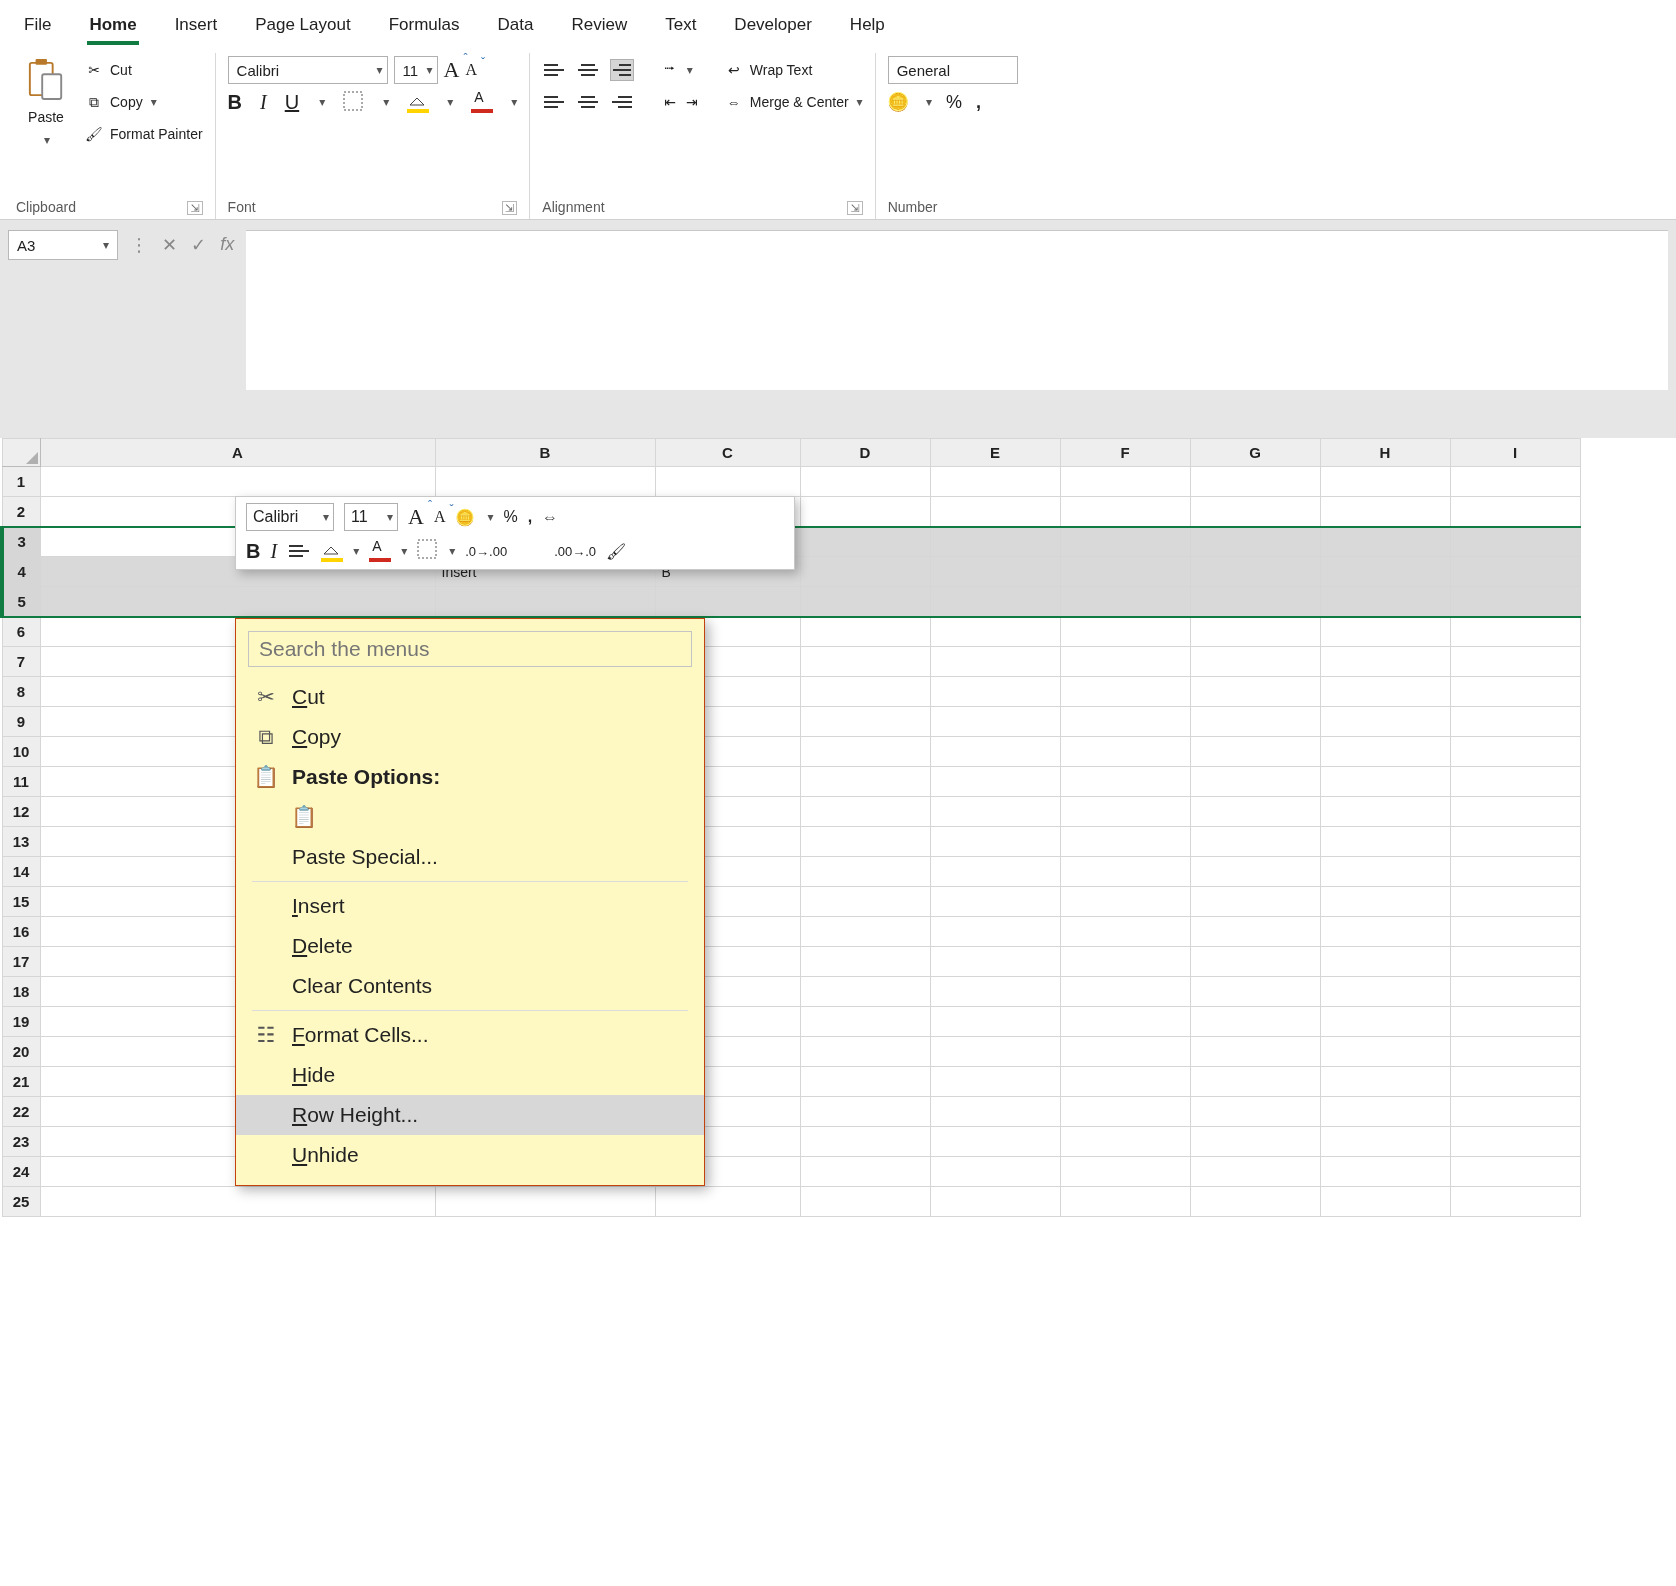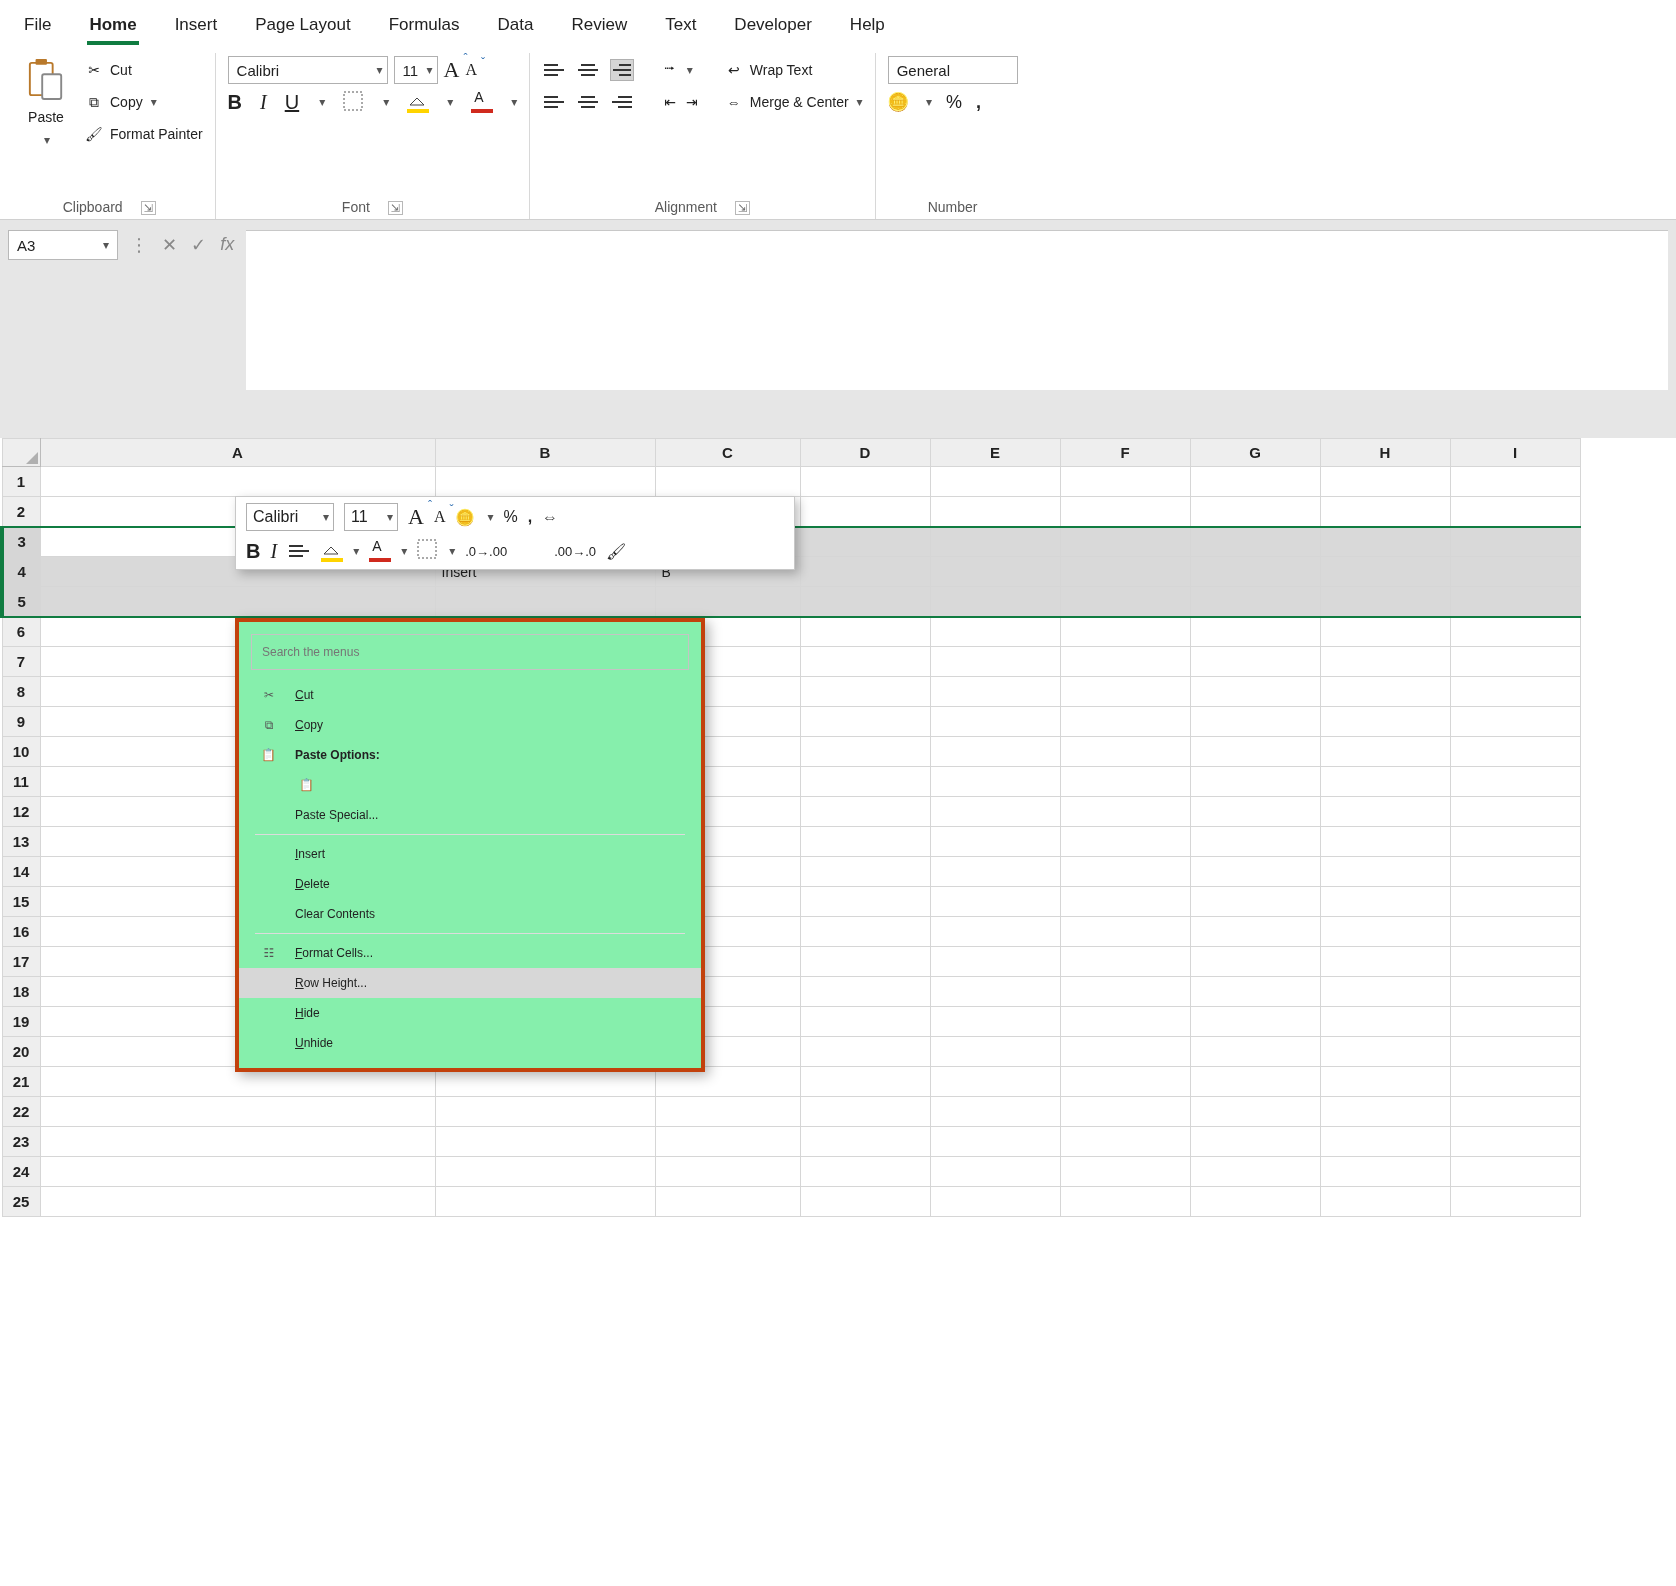--- a/index.html
+++ b/index.html
@@ -47,21 +47,21 @@
     flex-direction: column;
     justify-content: space-between;
   }
   .group-body { display: flex; gap: 8px; }
   .group-label {
     text-align: center;
     font-size: 14px;
     color: #5a5a5a;
     padding-top: 4px;
     display: flex;
-    justify-content: center;
+    justify-content: space-between;
     align-items: flex-end;
     gap: 18px;
   }
   .launcher-icon {
     font-size: 11px;
     color: #6a6a6a;
     border: 1px solid #b8b8b8;
     padding: 0 2px;
     line-height: 12px;
   }
@@ -145,24 +145,24 @@
     background:#fff; border:1px solid #c8c8c8;
     box-shadow:4px 4px 10px rgba(0,0,0,0.25);
     padding:6px 10px; width:560px; z-index:20;
     display:flex; flex-direction:column; gap:8px;
   }
   .mt-row{ display:flex; align-items:center; gap:10px; font-size:16px;}
   .mt-sel{ border:1px solid #b0b0b0; height:28px; display:flex; align-items:center; justify-content:space-between; padding:0 4px 0 6px;}
   .mt-font{ width:88px;} .mt-size{ width:54px;}
   
   .ctx-menu{
-    position:absolute; background:#86efac; border:4px solid #c2410c;
+    position:absolute; background:#fef9c3; border:1px solid #c2410c;
     box-shadow:4px 4px 12px rgba(0,0,0,0.3);
     width:470px; z-index:30; padding:8px 0 10px 0;
-    font-size:12px;
+    font-size:21px;
   }
   .ctx-search{
     margin:4px 12px 10px 12px; height:36px; border:1px solid #c4c4c4;
     display:flex; align-items:center; padding:0 10px; color:#767676;
   }
   .ctx-item{
     display:flex; align-items:center; gap:14px;
     padding:8px 20px 8px 18px; cursor:default;
   }
   .ctx-item.highlight{ background:#d7d7d7;}
@@ -784,27 +784,27 @@
     </div>
     <div class="ctx-item">
       <span class="ctx-icon"></span>
       <span>Clear Contents</span>
     </div>
     <div class="ctx-sep"></div>
     <div class="ctx-item">
       <span class="ctx-icon">☷</span>
       <span class="underline-first">Format Cells...</span>
     </div>
+    <div class="ctx-item">
+      <span class="ctx-icon"></span>
+      <span class="underline-first">Hide</span>
+    </div>
     <div class="ctx-item highlight">
       <span class="ctx-icon"></span>
       <span class="underline-first">Row Height...</span>
-    </div>
-    <div class="ctx-item">
-      <span class="ctx-icon"></span>
-      <span class="underline-first">Hide</span>
     </div>
     <div class="ctx-item">
       <span class="ctx-icon"></span>
       <span class="underline-first">Unhide</span>
     </div>
   </div>
 
   <svg class="arrow-overlay" style="left:700px; top:820px;" width="260" height="120">
     <g fill="none" stroke="#a31515" stroke-width="12" stroke-linejoin="round">
       <path d="M60 60 L80 20 L80 44 L240 44 L240 76 L80 76 L80 100 Z" fill="none"></path>

